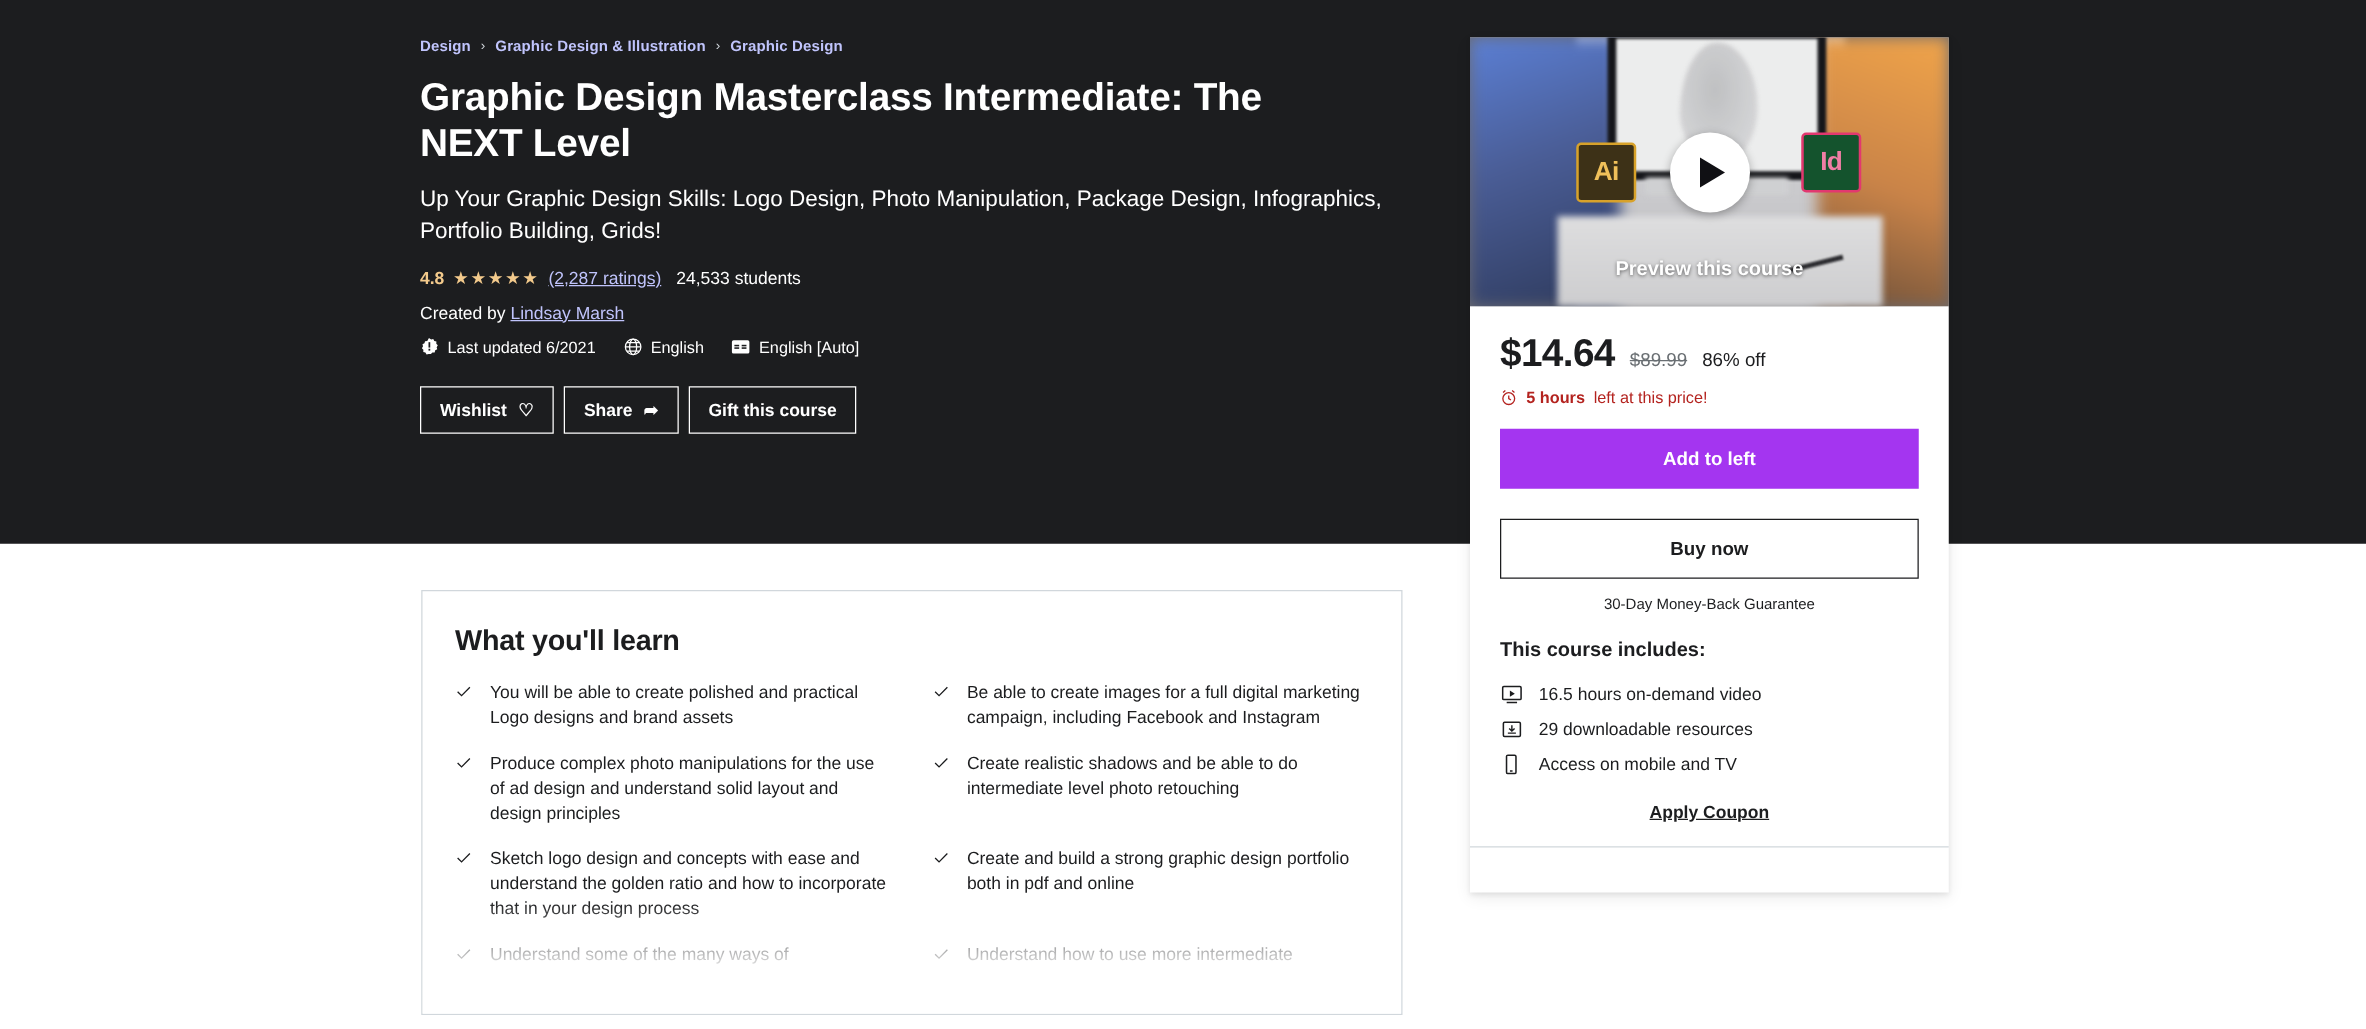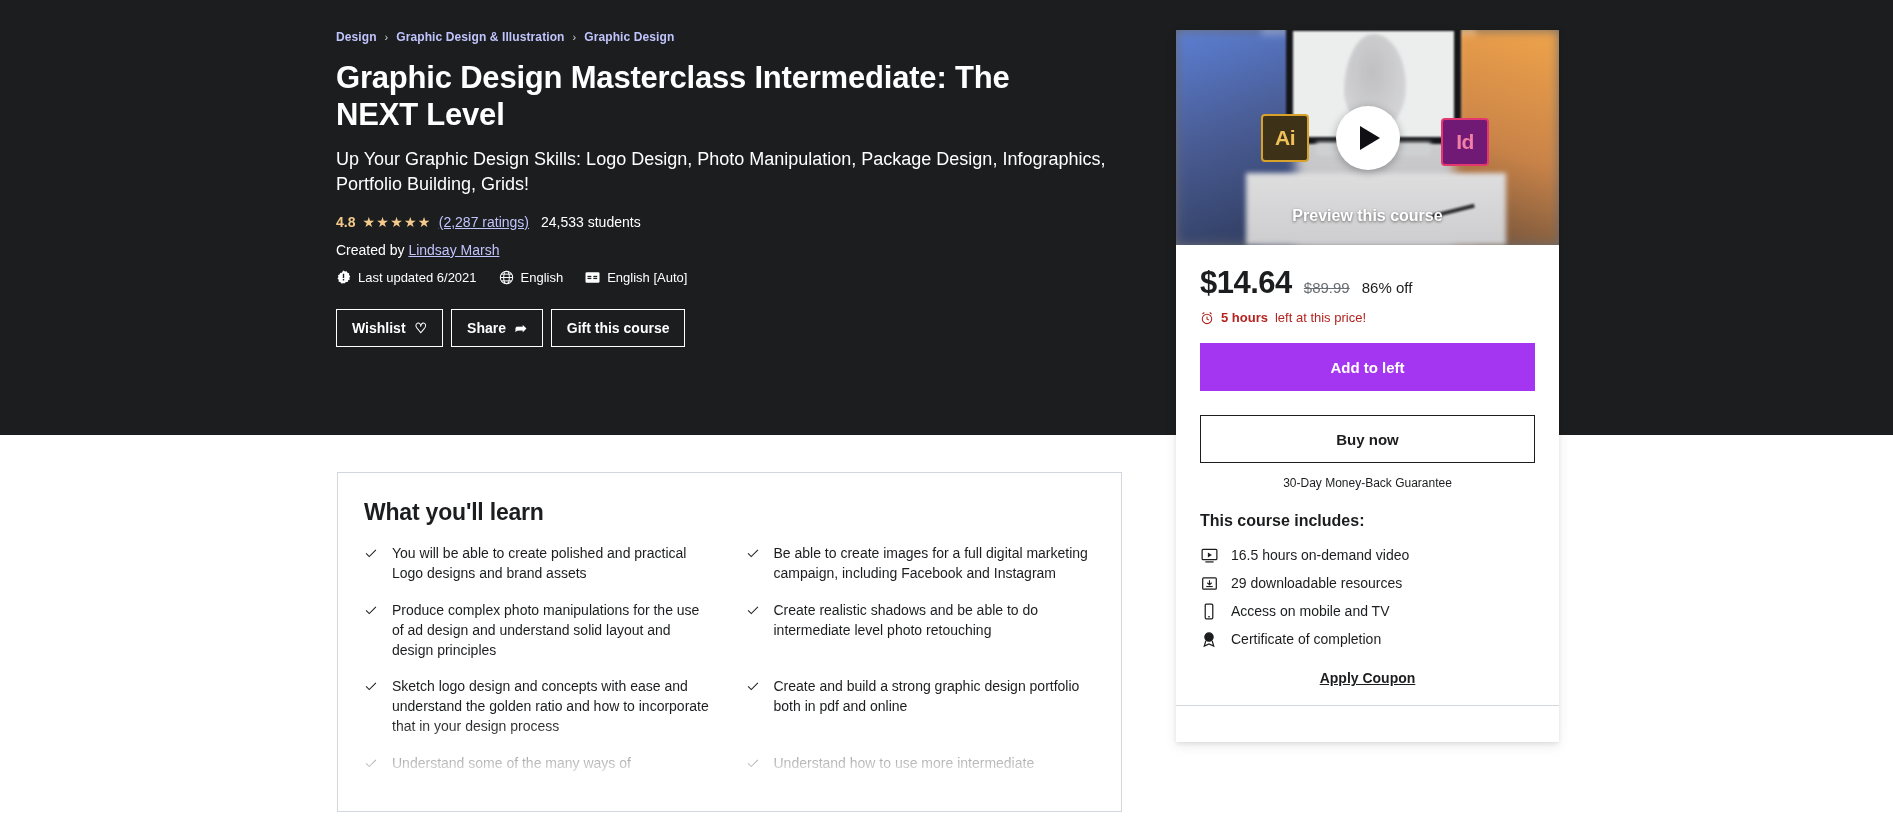--- a/index.html
+++ b/index.html
@@ -127,21 +127,21 @@
     position: absolute; left: 255px; bottom: 32px; width: 44px; height: 4px;
     background: #2c2c30; transform: rotate(-14deg); filter: blur(1px);
   }
   .adobe-badge {
     position: absolute; width: 48px; height: 48px;
     border-radius: 4px; display: flex; align-items: center; justify-content: center;
     font-size: 21px; font-weight: 700; letter-spacing: -.5px;
     filter: blur(.4px);
   }
   .badge-ai { left: 85px; top: 84px; background: #3d3117; border: 2px solid #d8a22a; color: #f0c05a; }
-  .badge-id { left: 265px; top: 88px; background: #701a75; border: 2px solid #e2386f; color: #f07ea5; }
+  .badge-id { left: 265px; top: 76px; background: #14532d; border: 2px solid #e2386f; color: #f07ea5; }
   .play-btn {
     position: absolute; left: 50%; top: 50%; transform: translate(-50%,-50%);
     width: 64px; height: 64px; border-radius: 50%; background: #ffffff;
     display: flex; align-items: center; justify-content: center;
     box-shadow: 0 2px 8px rgba(0,0,0,.3); cursor: pointer;
   }
   .play-btn .tri {
     width: 0; height: 0; margin-left: 5px;
     border-left: 20px solid #101014;
     border-top: 12px solid transparent;
@@ -360,29 +360,20 @@
         </li>
         <li>
           <span class="inc-ico">
             <svg width="16" height="17" viewBox="0 0 14 18" fill="none" stroke="#1c1d1f" stroke-width="1.3">
               <rect x="3" y="1.2" width="8" height="15.6" rx="1.2"></rect>
               <line x1="5.9" y1="14.6" x2="8.1" y2="14.6" stroke-width="1.1"></line>
             </svg>
           </span>
           <span>Access on mobile and TV</span>
         </li>
-        <li>
-          <span class="inc-ico">
-            <svg width="16" height="17" viewBox="0 0 16 18" fill="none" stroke="#1c1d1f" stroke-width="1.3">
-              <circle cx="8" cy="6.4" r="4.4" fill="#1c1d1f"></circle>
-              <path d="M4.6 10.4L3 16l5-2.2L13 16l-1.6-5.6" fill="none"></path>
-            </svg>
-          </span>
-          <span>Certificate of completion</span>
-        </li>
       </ul>
 
       <div class="coupon-wrap">
         <a class="coupon-link">Apply Coupon</a>
       </div>
     </div>
 
     <div class="buy-divider"></div>
     <div class="buy-foot"></div>
   </aside>

